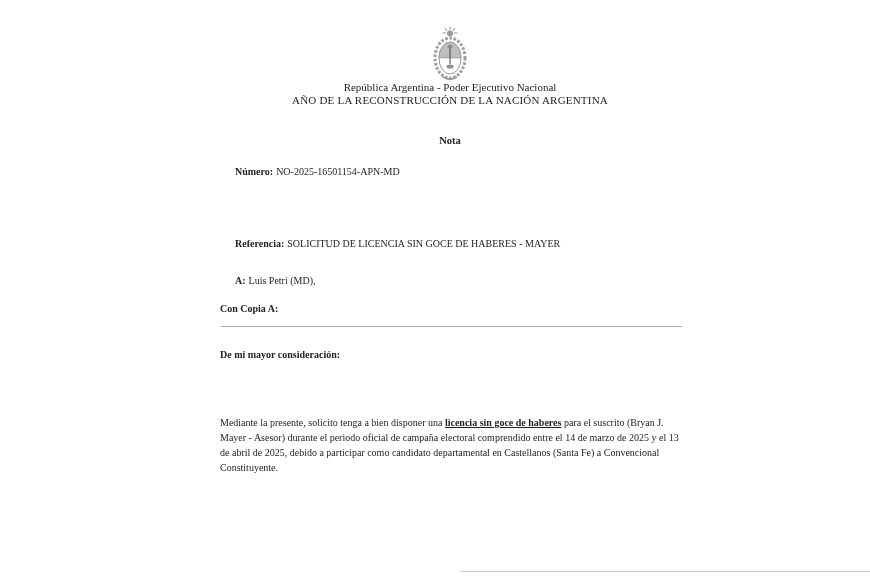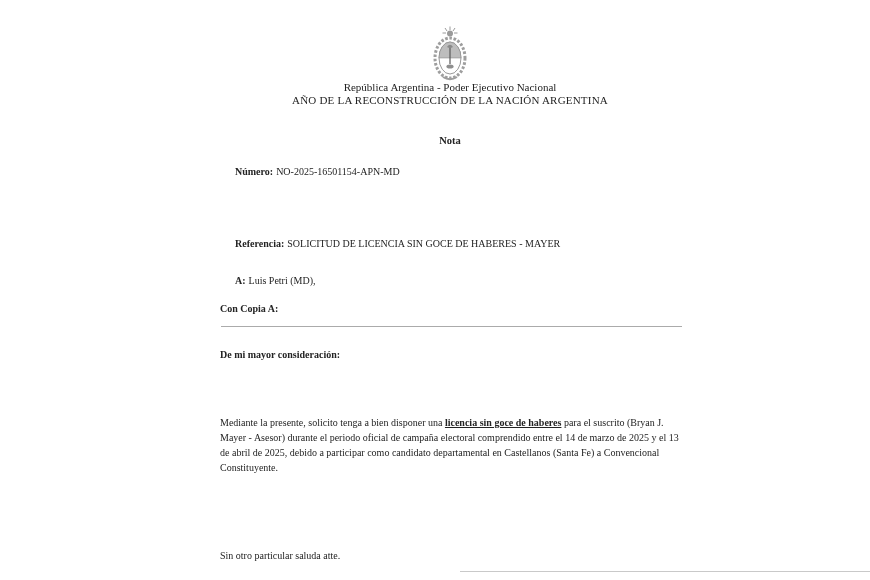--- a/index.html
+++ b/index.html
@@ -76,17 +76,16 @@
   <div class="abs col cc-line">Con Copia A:</div>
 
   <hr class="abs divider">
 
   <div class="abs col salutation">De mi mayor consideración:</div>
 
 
   <p class="abs col para1"><span>Mediante la presente, solicito tenga a bien disponer una </span><span class="emph">licencia sin goce de haberes</span><span> para el suscrito (Bryan J. Mayer - Asesor) durante el periodo oficial de campaña electoral comprendido entre el 14 de marzo de 2025 y el 13 de abril de 2025, debido a participar como candidato departamental en Castellanos (Santa Fe) a Convencional Constituyente.</span></p>
 
 
-  <div class="abs col closing">Sin otro particular saluda atte.</div>
 
   <hr class="bottom-line">
 
 </div>
 
 </body></html>

